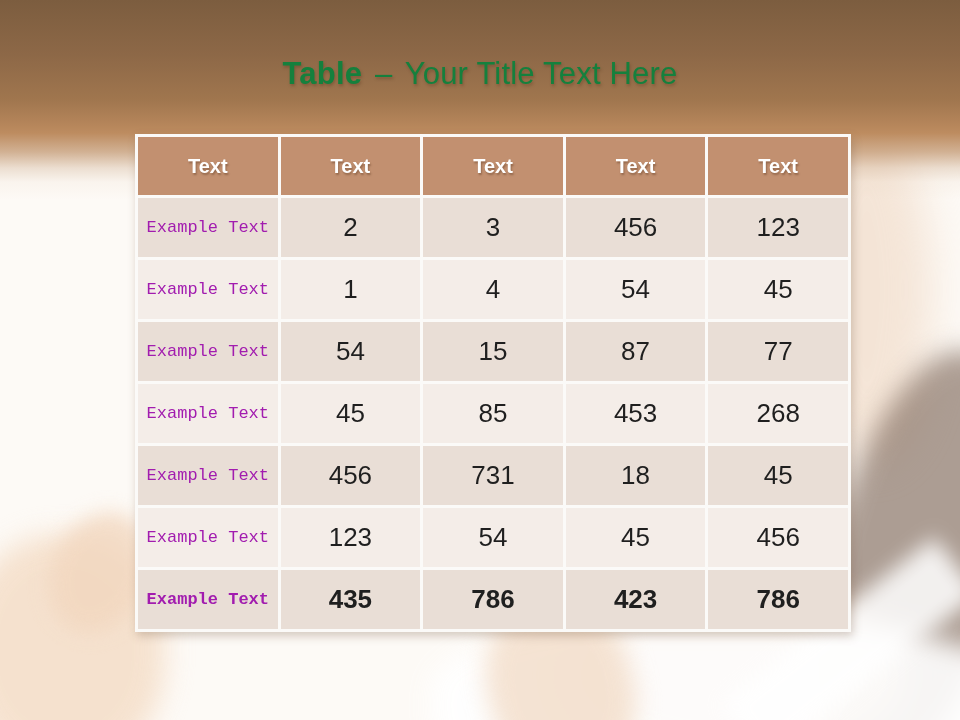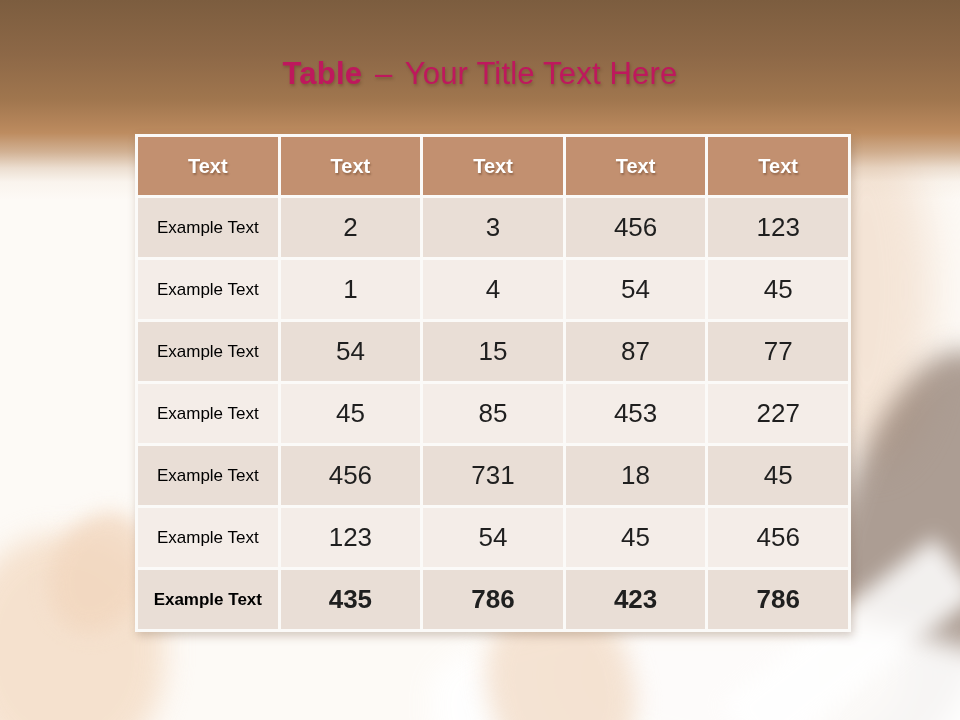--- a/index.html
+++ b/index.html
@@ -29,41 +29,41 @@
   .ph-hair{right:-45px;top:345px;width:175px;height:430px;background:#5d4232;opacity:.5;border-radius:45% 55% 40% 60%;filter:blur(13px);transform:rotate(18deg);}
   .ph-neck{right:55px;bottom:-40px;width:340px;height:170px;background:#f0d9c2;opacity:.8;border-radius:50%;filter:blur(18px);}
   .ph-shirt{left:430px;bottom:-70px;width:580px;height:170px;background:#ffffff;opacity:.9;border-radius:40%;filter:blur(13px);}
   .ph-strap{right:-25px;bottom:35px;width:270px;height:72px;background:#ffffff;opacity:.85;filter:blur(10px);transform:rotate(-38deg);}
   .ph-hand-left{left:-35px;bottom:-45px;width:200px;height:230px;background:#f4dcc5;opacity:.8;border-radius:45%;filter:blur(14px);}
   .ph-finger-left{left:52px;bottom:85px;width:95px;height:125px;background:#f2d7bf;opacity:.8;border-radius:50%;filter:blur(10px);transform:rotate(25deg);}
   .ph-hand-center{left:488px;bottom:-55px;width:145px;height:175px;background:#f1d8c1;opacity:.7;border-radius:45%;filter:blur(12px);transform:rotate(-15deg);}
   
   .title{
     position:absolute;left:0;top:56px;width:960px;text-align:center;z-index:4;
-    color:#be185d;font-size:31px;line-height:36px;letter-spacing:.2px;
+    color:#15803d;font-size:31px;line-height:36px;letter-spacing:.2px;
     text-shadow:1px 2px 3px rgba(80,50,25,.35);
   }
   .title .t-bold{font-weight:bold;}
   .title .t-dash{margin:0 4px;}
   
   .tbl-wrap{
     position:absolute;left:135px;top:134px;z-index:3;
     background:#fbfaf8;
     box-shadow:2px 4px 9px rgba(115,85,62,.30);
   }
   table{border-collapse:separate;border-spacing:3px;width:716px;table-layout:fixed;}
   th{
     height:56px;background:#c29070;color:#ffffff;
     font-size:20px;font-weight:bold;text-align:center;vertical-align:middle;
     text-shadow:1px 2px 2px rgba(90,55,30,.45);
   }
   td{height:57px;text-align:center;vertical-align:middle;color:#1f1f1f;}
   tr.dark td{background:#e9ded6;}
   tr.light td{background:#f4ede8;}
-  td.label{font-size:17px;color:#000000;}
+  td.label{font-size:17px;color:#a21caf;font-family:Liberation Mono, monospace;}
   td.num{font-size:26px;}
   tr.total td{font-weight:bold;}
 </style>
 </head>
 <body>
 
 <div class="ph ph-face"></div>
 <div class="ph ph-hair"></div>
 <div class="ph ph-neck"></div>
 <div class="ph ph-shirt"></div>
@@ -111,21 +111,21 @@
         <td class="num">54</td>
         <td class="num">15</td>
         <td class="num">87</td>
         <td class="num">77</td>
       </tr>
       <tr class="light">
         <td class="label">Example Text</td>
         <td class="num">45</td>
         <td class="num">85</td>
         <td class="num">453</td>
-        <td class="num">227</td>
+        <td class="num">268</td>
       </tr>
       <tr class="dark">
         <td class="label">Example Text</td>
         <td class="num">456</td>
         <td class="num">731</td>
         <td class="num">18</td>
         <td class="num">45</td>
       </tr>
       <tr class="light">
         <td class="label">Example Text</td>

